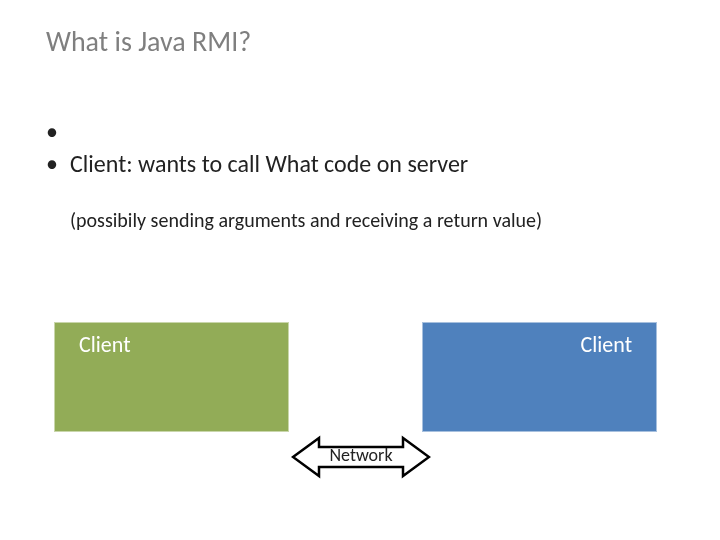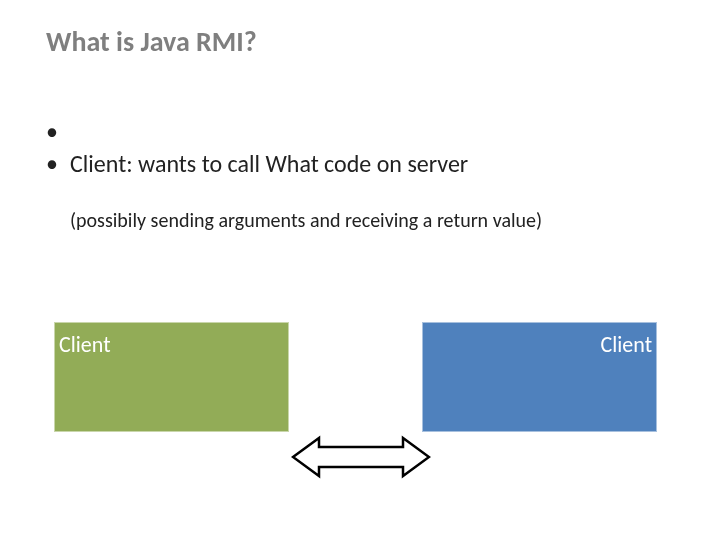--- a/index.html
+++ b/index.html
@@ -10,21 +10,21 @@
     font-family: Calibri, "Segoe UI", Arial, sans-serif;
     position: relative;
     overflow: hidden;
   }
   .title {
     position: absolute;
     top: 24px;
     left: 46px;
     font-size: 28px;
     color: #7f7f7f;
-    font-weight: 700;
+    font-weight: 400;
   }
   .bullets {
     position: absolute;
     top: 116px;
     left: 46px;
     font-size: 24px;
     color: #222;
     line-height: 1.35;
   }
   .bullets .row {
@@ -43,21 +43,21 @@
     color: #222;
     margin-top: 16px;
   }
   .box {
     position: absolute;
     width: 235px;
     height: 110px;
     border: 1px solid rgba(255,255,255,0.5);
     color: #fff;
     font-size: 22px;
-    padding: 8px 4px;
+    padding: 8px 24px;
   }
   .box-client {
     background: #92ac57;
     top: 322px;
     left: 54px;
     text-align: left;
   }
   .box-server {
     background: #4f81bd;
     top: 322px;
@@ -102,13 +102,14 @@
 </div>
 
 <div class="box box-server">
   <span>Client</span>
 </div>
 
 <div class="arrow-wrap">
   <svg width="140" height="50">
     <polygon points="2,25 28,6 28,15 112,15 112,6 138,25 112,44 112,35 28,35 28,44" fill="#ffffff" stroke="#000" stroke-width="2.5" stroke-linejoin="miter"></polygon>
   </svg>
+  <div class="arrow-label">Network</div>
 </div>
 
 </body></html>

